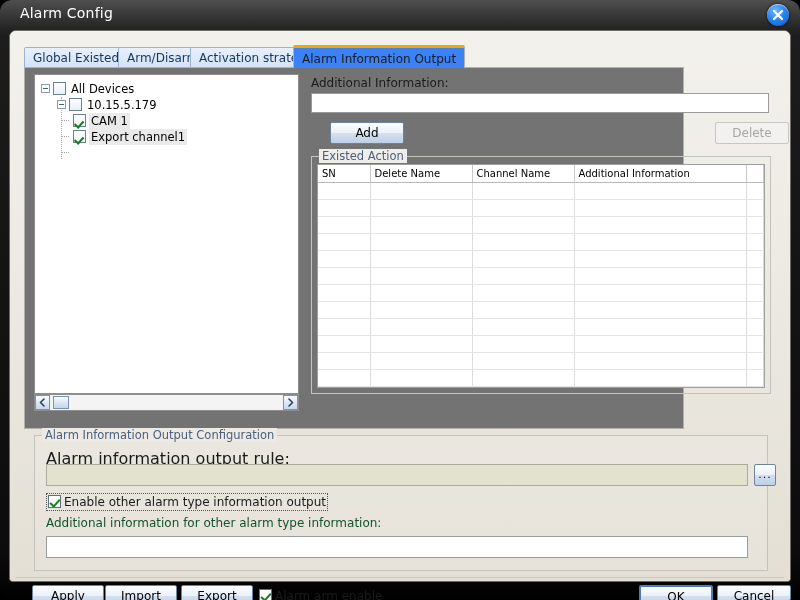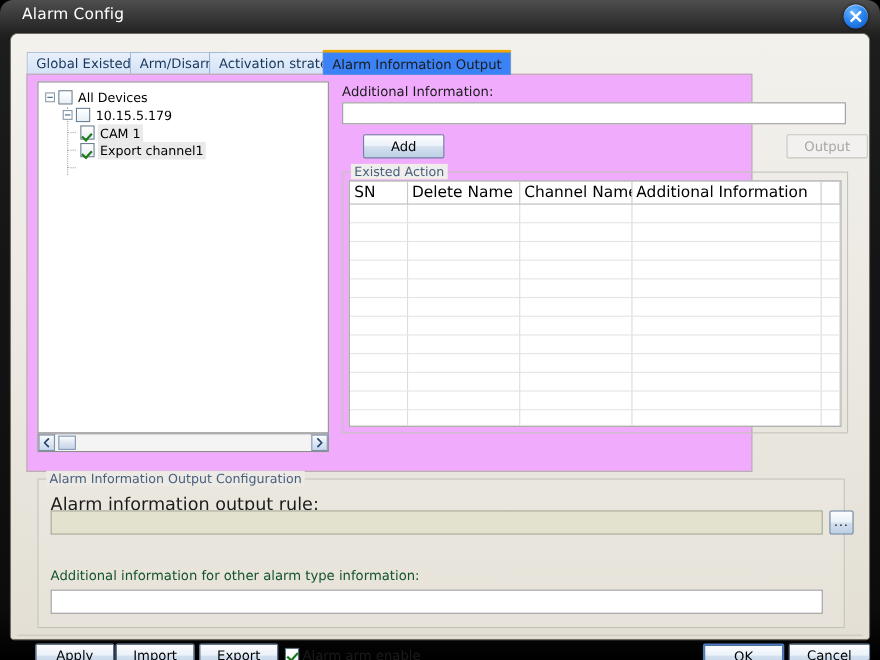--- a/index.html
+++ b/index.html
@@ -102,21 +102,21 @@
     border-bottom: none;
     color: #1b1b1b;
     z-index: 5;
   }
 
   
   #tab-page {
     position: absolute;
     left: 14px; top: 36px;
     width: 660px; height: 362px;
-    background: #f0abfc;
+    background: #737373;
     border: 1px solid #b4b1aa;
     box-sizing: border-box;
   }
 
   
   #tree-panel {
     position: absolute;
     left: 9px; top: 6px;
     width: 265px; height: 320px;
     background: #ffffff;
@@ -295,21 +295,21 @@
     box-sizing: border-box;
     overflow: hidden;
   }
   #action-table table {
     border-collapse: collapse;
     width: 100%;
     table-layout: fixed;
   }
   #action-table th {
     font-weight: normal;
-    font-size: 14px;
+    font-size: 10px;
     text-align: left;
     padding: 2px 4px;
     height: 17px;
     background: #ffffff;
     border-right: 1px solid #c9c9c9;
     border-bottom: 1px solid #b9b9b9;
     color: #000;
     box-sizing: border-box;
     white-space: nowrap;
     overflow: hidden;
@@ -500,21 +500,21 @@
           <svg width="9" height="9" viewBox="0 0 9 9" aria-hidden="true">
             <path d="M3 1 L6.5 4.5 L3 8" stroke="#23466e" stroke-width="1.6" fill="none" stroke-linecap="round" stroke-linejoin="round"></path>
           </svg>
         </div>
       </div>
 
       <div id="addinfo-label">Additional Information:</div>
       <input id="addinfo-input" type="text" value="" style="">
 
       <div class="btn" id="add-button" style="line-height: 20px;">Add</div>
-      <div class="btn disabled" id="delete-button" style="line-height: 20px;">Output</div>
+      <div class="btn disabled" id="delete-button" style="line-height: 20px;">Delete</div>
 
       <div id="existed-action-group"></div>
       <div id="existed-action-legend">Existed Action</div>
 
       <div id="action-table">
         <table>
           <colgroup>
             <col style="width:52px">
               <col style="width:102px">
               <col style="width:102px">
@@ -620,20 +620,23 @@
       </div>
     </div>
 
     <div id="output-config-group"></div>
     <div id="output-config-legend">Alarm Information Output Configuration</div>
 
     <div id="rule-label">Alarm information output rule:</div>
     <input id="rule-input" type="text" readonly="" value="" style="">
     <div class="btn" id="rule-browse-button" style="line-height: 20px;">...</div>
 
+    <div class="chk-line focus-ring" id="enable-other-chk">
+      <span class="chk-box checked"></span><span>Enable other alarm type information output</span>
+    </div>
 
     <div id="other-info-label">Additional information for other alarm type information:</div>
     <input id="other-info-input" type="text" value="" style="">
 
     <div id="bottom-sep"></div>
     <div class="btn bottom-btn" id="apply-button" style="line-height: 20px;">Apply</div>
     <div class="btn bottom-btn" id="import-button" style="line-height: 20px;">Import</div>
     <div class="btn bottom-btn" id="export-button" style="line-height: 20px;">Export</div>
 
     <div class="chk-line" id="alarm-arm-chk">

